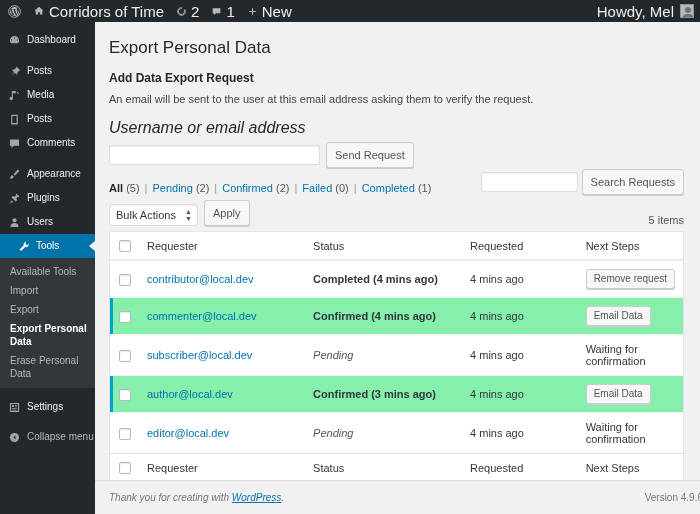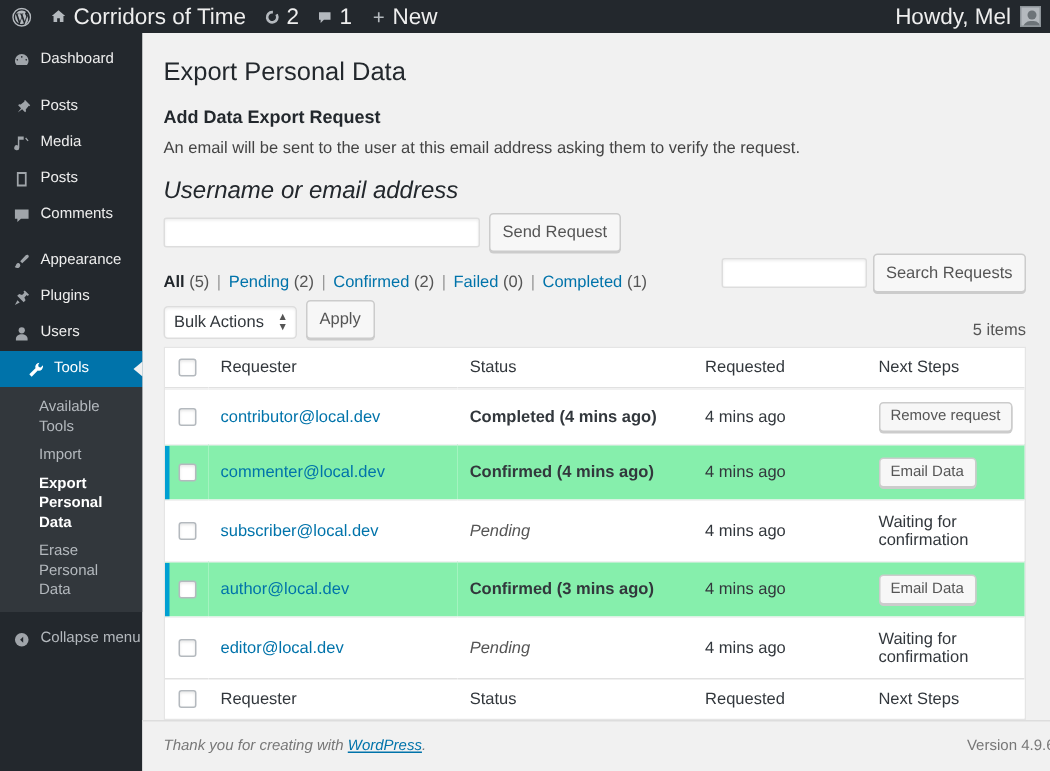--- a/index.html
+++ b/index.html
@@ -66,21 +66,21 @@
     background: #0073aa; color: #fff; font-weight: normal; padding-left: 17px;
   }
   .menu-item.current::after {
     content: ""; position: absolute; right: 0; top: 7px;
     border-top: 5px solid transparent;
     border-bottom: 5px solid transparent;
     border-right: 6px solid #f1f1f1;
   }
   .menu-icon { width: 13px; height: 13px; display: block; flex: 0 0 13px; }
   .menu-label { line-height: 1; }
-  .submenu { background: #32373c; padding: 4px 0 5px 16px; }
+  .submenu { background: #32373c; padding: 4px 0 5px 0; }
   .submenu-item {
     padding: 3px 8px 3px 10px;
     color: #b4b9be; font-size: 10px; line-height: 13px;
   }
   .submenu-item.current { color: #fff; font-weight: bold; }
   .collapse { color: #b4b9be; }
 
   
   #content {
     position: absolute; top: 22px; left: 95px;
@@ -336,24 +336,31 @@
   <div class="menu-item current">
     <svg class="menu-icon" viewBox="0 0 20 20">
       <path d="M14.3 2.8a4.3 4.3 0 0 0-4.1 5.6l-6.3 6.3 2.4 2.4 6.3-6.3a4.3 4.3 0 0 0 5.3-5.4l-2.3 2.3-2-.6-.6-2 1.3-2.3z" fill="#fff"></path>
     </svg>
     <span class="menu-label">Tools</span>
   </div>
 
   <div class="submenu">
     <div class="submenu-item">Available Tools</div>
     <div class="submenu-item">Import</div>
+    <div class="submenu-item">Export</div>
     <div class="submenu-item current">Export Personal Data</div>
     <div class="submenu-item">Erase Personal Data</div>
   </div>
 
+  <div class="menu-item sep">
+    <svg class="menu-icon" viewBox="0 0 20 20">
+      <path d="M3 3h14v14H3V3zm1.8 1.8v10.4h10.4V4.8H4.8zm1.4 1.4h3v3h-3v-3zm4.6 0h2.6v1.3h-2.6V6.2zm0 2.3h2.6v1.3h-2.6V8.5zm-4.6 2.6h7.2v1.3H6.2v-1.3zm0 2.3h7.2v1.3H6.2v-1.3z" fill="#a0a5aa"></path>
+    </svg>
+    <span class="menu-label">Settings</span>
+  </div>
 
   <div class="menu-item collapse" style="margin-top:6px;">
     <svg class="menu-icon" viewBox="0 0 20 20">
       <circle cx="10" cy="10" r="7" fill="#a0a5aa"></circle>
       <path d="M11.5 6.8L8.3 10l3.2 3.2V6.8z" fill="#23282d"></path>
     </svg>
     <span class="menu-label">Collapse menu</span>
   </div>
 </div>
 

